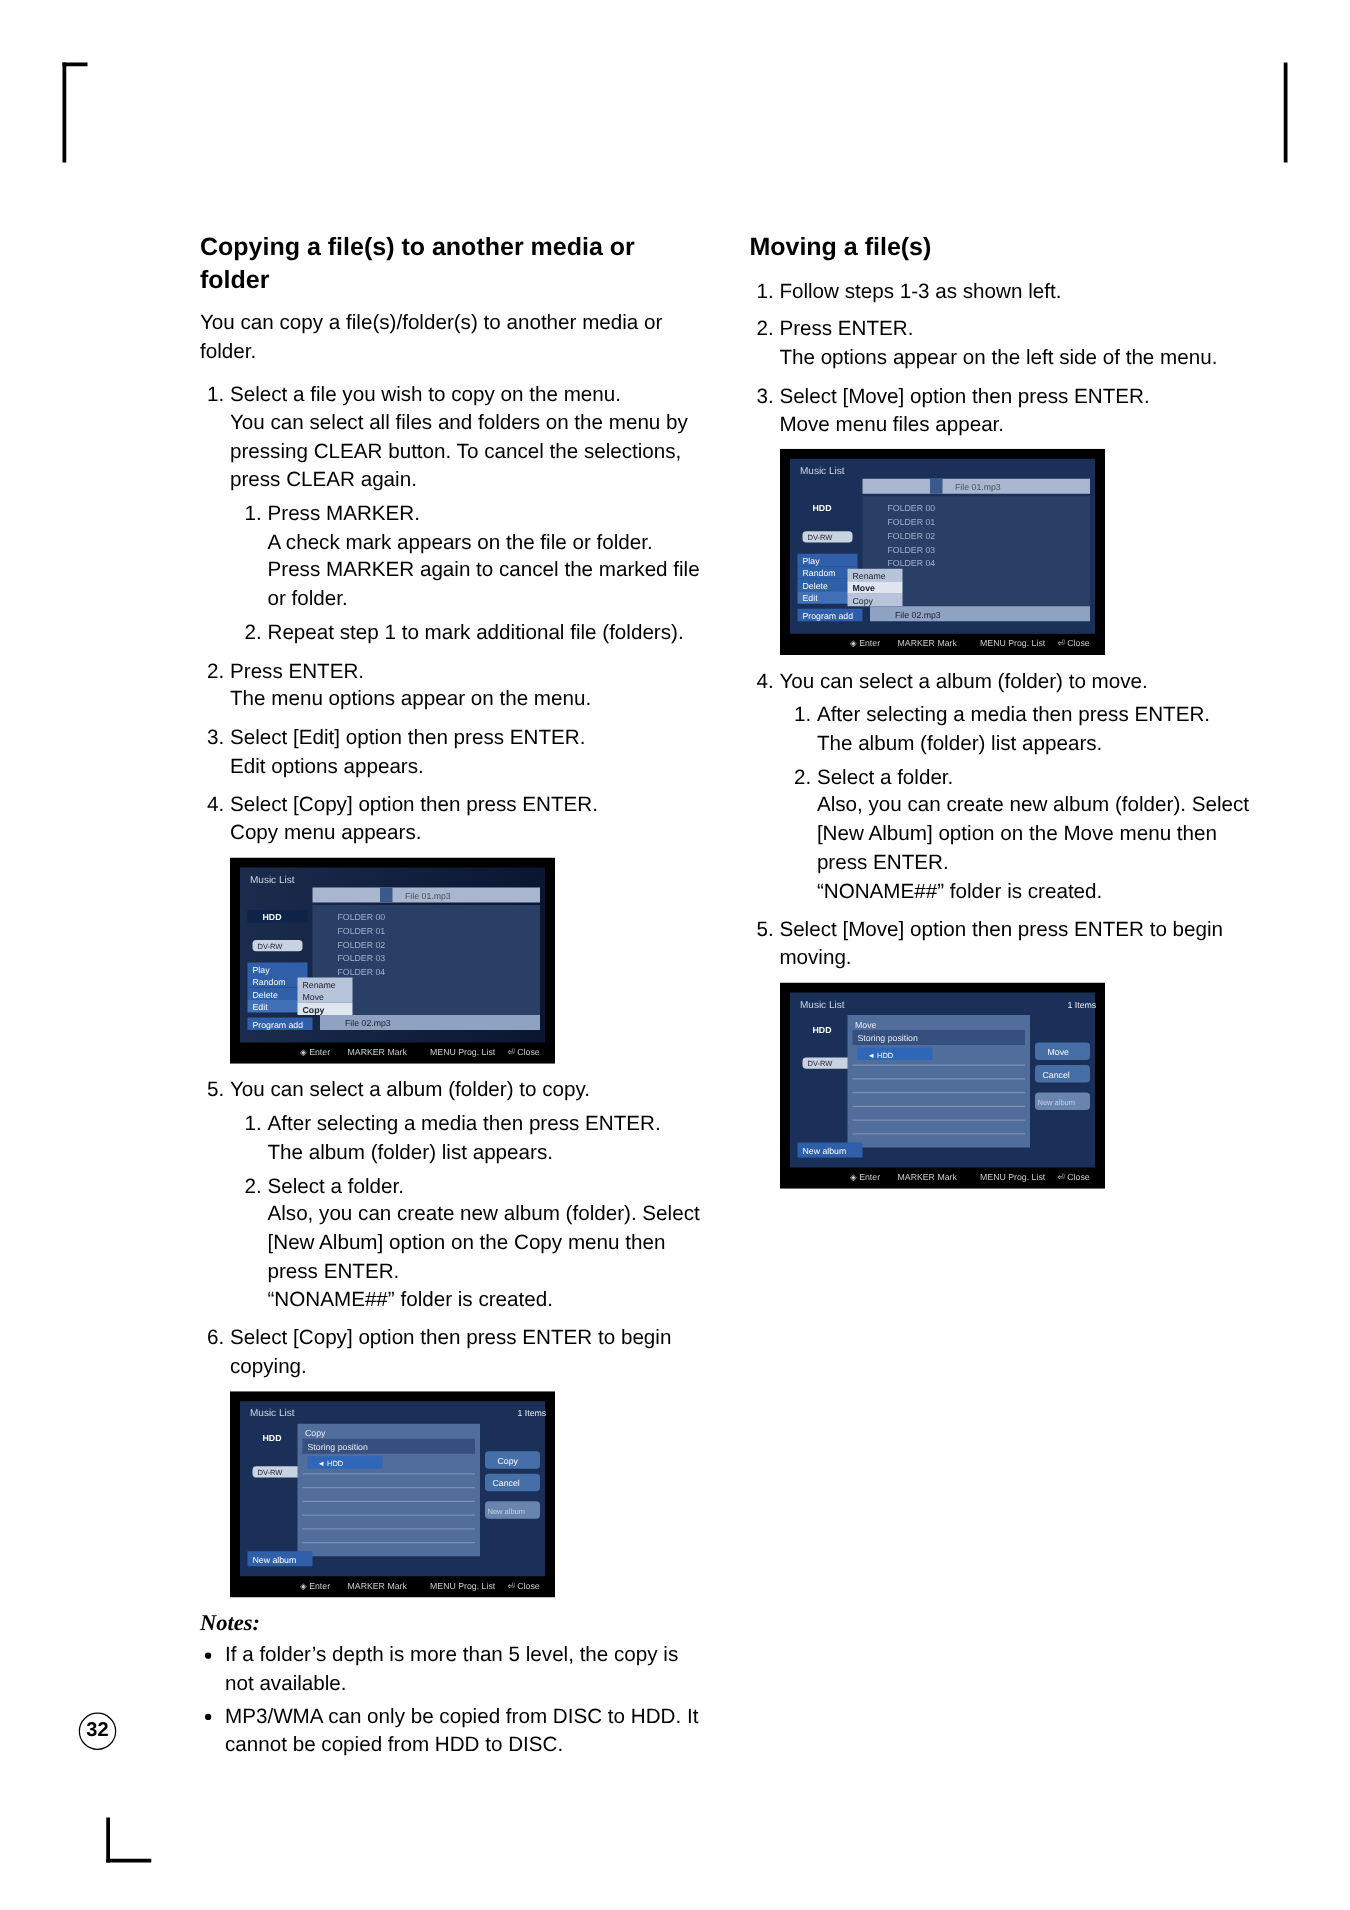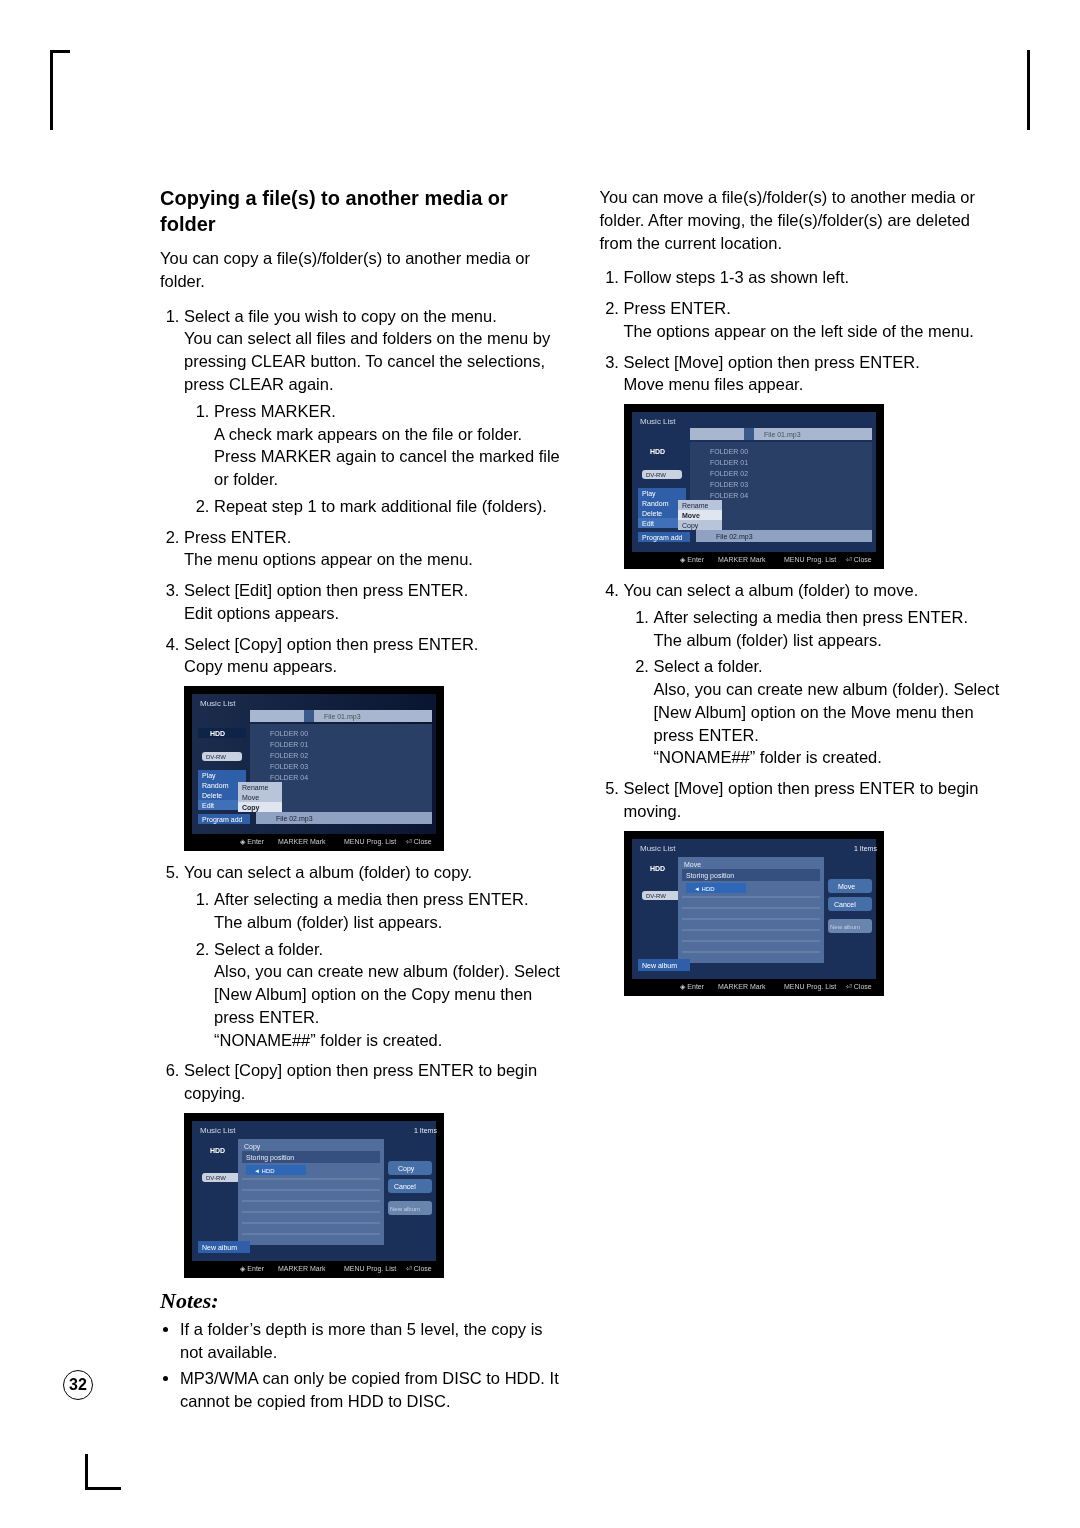--- a/index.html
+++ b/index.html
@@ -15,21 +15,21 @@
   p,li{font-size:16.5px;line-height:1.38;margin:0}
   .intro{margin-bottom:12px}
   ol.num{list-style:decimal;padding-left:24px;margin:0}
   ol.num>li{margin-bottom:8px}
   ol.sub{list-style:decimal;padding-left:30px;margin:4px 0 0}
   ol.sub>li{margin-bottom:4px}
   .subhead{font-weight:bold;font-style:italic;margin-top:4px;font-size:16.5px}
   .italic{}
   ul.bul{list-style:disc;padding-left:20px;margin:0}
   ul.bul>li{margin-bottom:4px}
-  .notes-head{font-family:Georgia,'Times New Roman',serif;font-weight:bold;font-style:italic;font-size:22px;margin:10px 0 4px}
+  .notes-head{font-family:Georgia,'Times New Roman',serif;font-weight:bold;font-style:italic;font-size:18px;margin:10px 0 4px}
   .shot{margin:8px 0 10px 24px}
   svg{display:block}
   .pagenum{position:absolute;left:63px;bottom:128px;width:28px;height:28px;border:1.8px solid #000;border-radius:50%;display:flex;align-items:center;justify-content:center;font-size:16px;font-weight:bold}
 </style>
 </head>
 <body>
 
 <div class="page">
   <div class="crop-tl-v"></div>
   <div class="crop-tl-h"></div>
@@ -179,21 +179,21 @@
       </div>
 
       <div class="notes-head">Notes:</div>
       <ul class="bul">
         <li>If a folder’s depth is more than 5 level, the copy is not available.</li>
         <li>MP3/WMA can only be copied from DISC to HDD. It cannot be copied from HDD to DISC.</li>
       </ul>
     </div>
 
     <div class="col">
-      <p class="intro">You can move a file(s)/folder(s) to another media or folder. After moving, the file(s)/folder(s) are deleted from the current location.</p>
+      <h2>Moving a file(s)</h2>
       <ol class="num">
         <li><span>Follow steps 1-3 as shown left.</span></li>
         <li>
           <span>Press ENTER.</span><br>
           <span>The options appear on the left side of the menu.</span>
         </li>
         <li>
           <span>Select [Move] option then press ENTER.</span><br>
           <span>Move menu files appear.</span>
         </li>

